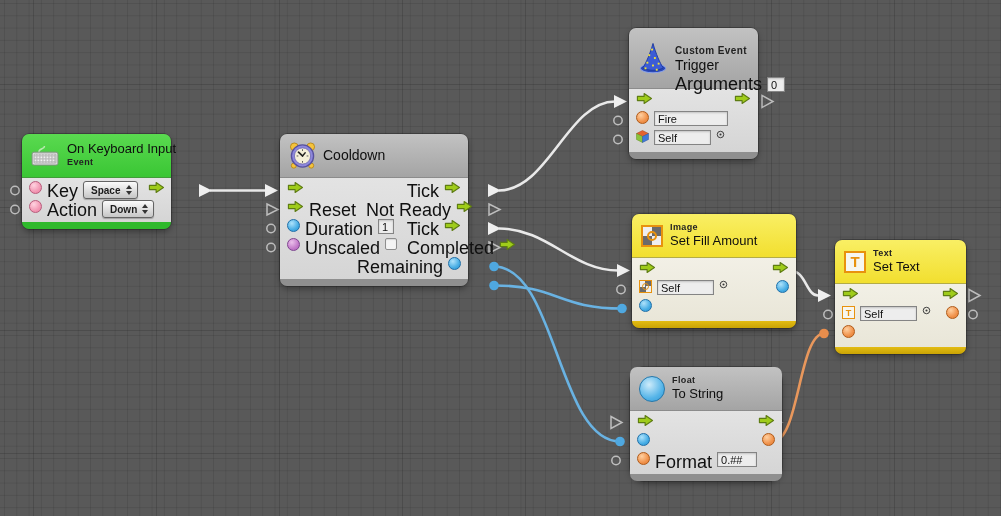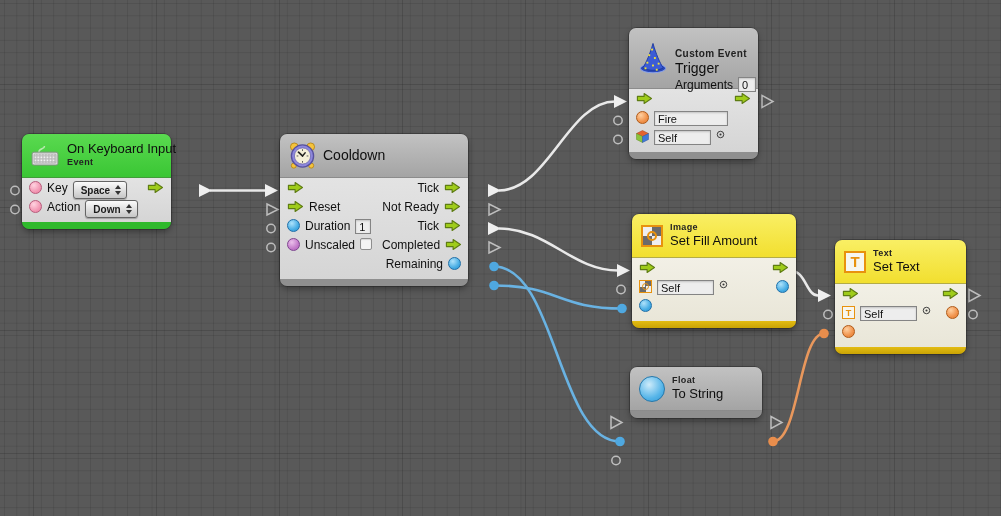--- a/index.html
+++ b/index.html
@@ -25,21 +25,21 @@
   .h-gray{background:linear-gradient(#c2c2c2,#a4a4a4);}
   .h-yellow{background:linear-gradient(#f9ef64,#f2df2f);}
   .body{background:linear-gradient(#e3e3e3,#d5d5d5);padding:3px 0;}
   .body-warm{background:linear-gradient(#f2f0e6,#e9e6d8);}
   .footer{height:7px;border-radius:0 0 7px 7px;}
   .f-green{background:#2fb92c;}
   .f-gray{background:#8f8f8f;}
   .f-gold{background:linear-gradient(#e3bc12,#c9a305);}
   .row{display:flex;height:19px;padding:0 7px;gap:5px;}
   .spacer{flex:1;}
-  .lbl{font-size:12px;color:#101010;white-space:nowrap;}
+  .lbl{font-size:18px;color:#101010;white-space:nowrap;}
   .title{font-size:13px;color:#0e0e0e;line-height:1.15;white-space:nowrap;}
   .big-title{font-size:14px;}
   .subtitle{font-size:9px;font-weight:bold;color:#222;letter-spacing:0.4px;line-height:1.25;white-space:nowrap;}
   .hcol{display:flex;flex-direction:column;justify-content:center;}
   .argrow{display:flex;align-items:center;gap:5px;margin-top:1px;}
   .dot{width:13px;height:13px;border-radius:50%;flex:0 0 auto;box-sizing:border-box;}
   .pink{background:radial-gradient(circle at 35% 30%,#ffd3e0,#f297b3 62%,#e87fa0);border:1px solid #b85c7c;}
   .blue{background:radial-gradient(circle at 35% 30%,#aee2fb,#45ace4 62%,#2f93cf);border:1px solid #1f6fa8;}
   .purple{background:radial-gradient(circle at 35% 30%,#ebc0eb,#c279c9 62%,#ad62b5);border:1px solid #7e4490;}
   .orange{background:radial-gradient(circle at 35% 30%,#ffd0a0,#f0914a 62%,#e07f35);border:1px solid #b05a18;}
@@ -373,22 +373,43 @@
       <span class="spacer"></span>
       <span class="dot orange"></span>
     </div>
     <div class="row">
       <span class="dot orange"></span>
     </div>
   </div>
   <div class="footer f-gold"></div>
 </div>
 
-<div class="node" style="left:630px;top:367px;width:132px;">
+<div class="node" style="left:630px;top:367px;width:152px;border-radius:15px;">
   <div class="header h-gray">
     <span class="icon-float"></span>
     <div class="hcol">
       <div class="subtitle">Float</div>
       <div class="title">To String</div>
     </div>
   </div>
+  <div class="body">
+    <div class="row">
+      <span class="fa"><svg viewBox="0 0 18 13" width="17" height="13">
+            <path d="M1.5 4.3 H8.6 V1.2 L16.4 6.5 L8.6 11.8 V8.7 H1.5 Z" fill="#9fcc1a" stroke="#5e7c13" stroke-width="1.2" stroke-linejoin="round"></path>
+          </svg></span>
+      <span class="spacer"></span>
+      <span class="fa"><svg viewBox="0 0 18 13" width="17" height="13">
+            <path d="M1.5 4.3 H8.6 V1.2 L16.4 6.5 L8.6 11.8 V8.7 H1.5 Z" fill="#9fcc1a" stroke="#5e7c13" stroke-width="1.2" stroke-linejoin="round"></path>
+          </svg></span>
+    </div>
+    <div class="row">
+      <span class="dot blue"></span>
+      <span class="spacer"></span>
+      <span class="dot orange"></span>
+    </div>
+    <div class="row">
+      <span class="dot orange"></span>
+      <span class="lbl">Format</span>
+      <input class="field w40" value="0.##" style="">
+    </div>
+  </div>
   <div class="footer f-gray"></div>
 </div>
 
 </body></html>

